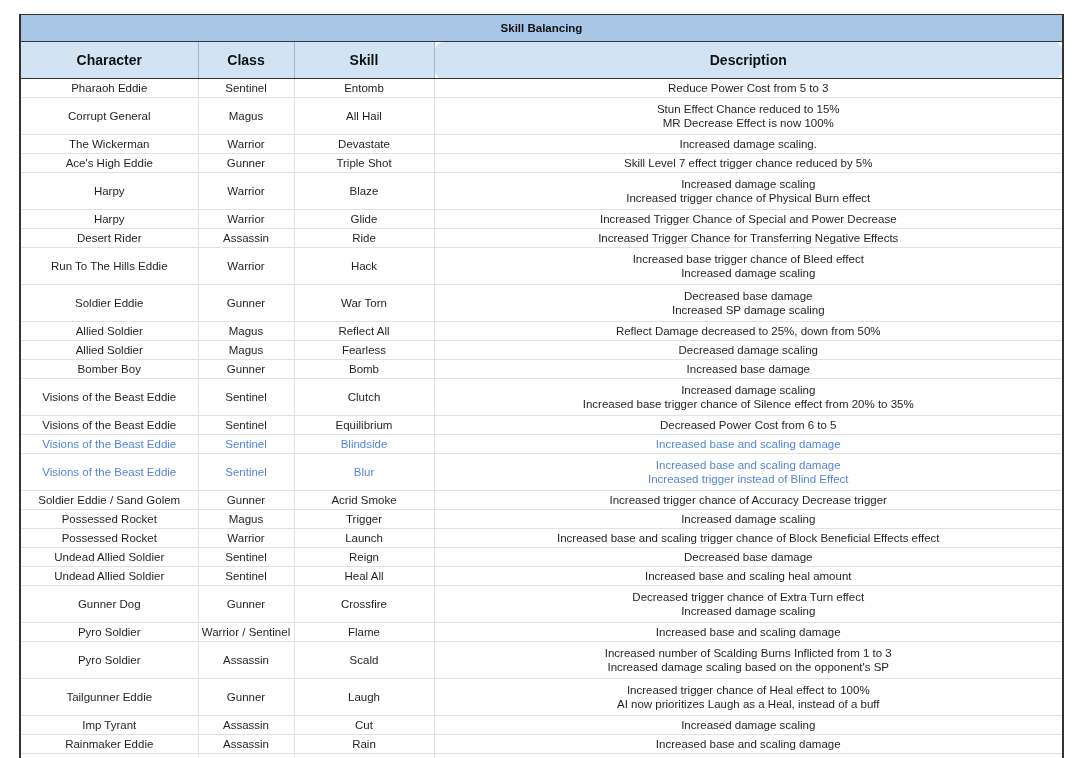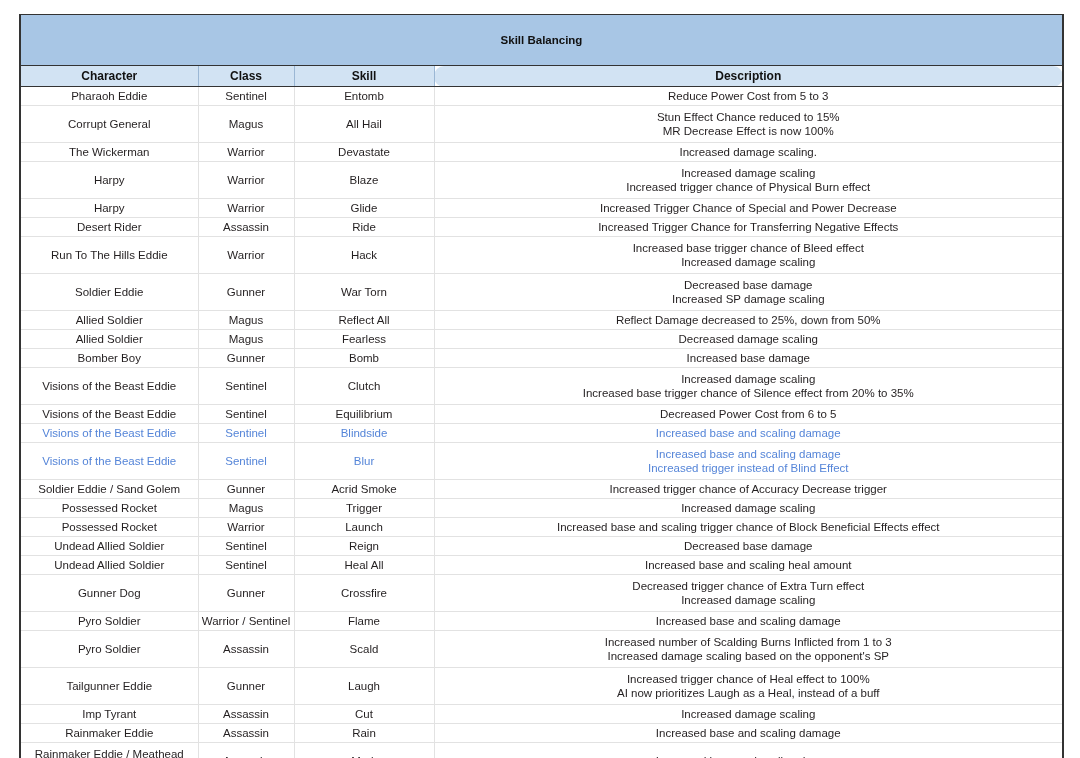--- a/index.html
+++ b/index.html
@@ -35,34 +35,34 @@
 
   tr.title-row td {
     background: #a8c6e5;
     border-bottom: 1px solid #333333;
     text-align: center;
     font-weight: bold;
     font-size: 11.5px;
     color: #111111;
     height: 18px;
     line-height: 18px;
-    padding: 16px;
+    padding: 4px;
   }
 
   tr.header-row th {
     background: #d2e3f3;
     border-bottom: 1px solid #333333;
     border-right: 1px solid #9bb7d4;
     text-align: center;
     font-weight: bold;
-    font-size: 12px;
+    font-size: 14px;
     color: #111111;
     height: 20px;
     line-height: 20px;
-    padding: 0;
+    padding: 8px;
   }
   tr.header-row th:last-child { border-right: none; border-radius: 10px; }
 
   tbody tr td {
     border-bottom: 1px solid #e2e2e2;
     border-right: 1px solid #e2e2e2;
     text-align: center;
     vertical-align: middle;
     font-size: 11.5px;
     color: #231f20;
@@ -138,20 +138,34 @@
           <td>
             <span class="cellline">Warrior</span>
           </td>
           <td>
             <span class="cellline">Devastate</span>
           </td>
           <td>
             <span class="cellline">Increased damage scaling.</span>
           </td>
         </tr>
+        <tr class="h1">
+          <td>
+            <span class="cellline">Ace's High Eddie</span>
+          </td>
+          <td>
+            <span class="cellline">Gunner</span>
+          </td>
+          <td>
+            <span class="cellline">Triple Shot</span>
+          </td>
+          <td>
+            <span class="cellline">Skill Level 7 effect trigger chance reduced by 5%</span>
+          </td>
+        </tr>
         <tr class="h2">
           <td>
             <span class="cellline">Harpy</span>
           </td>
           <td>
             <span class="cellline">Warrior</span>
           </td>
           <td>
             <span class="cellline">Blaze</span>
           </td>

